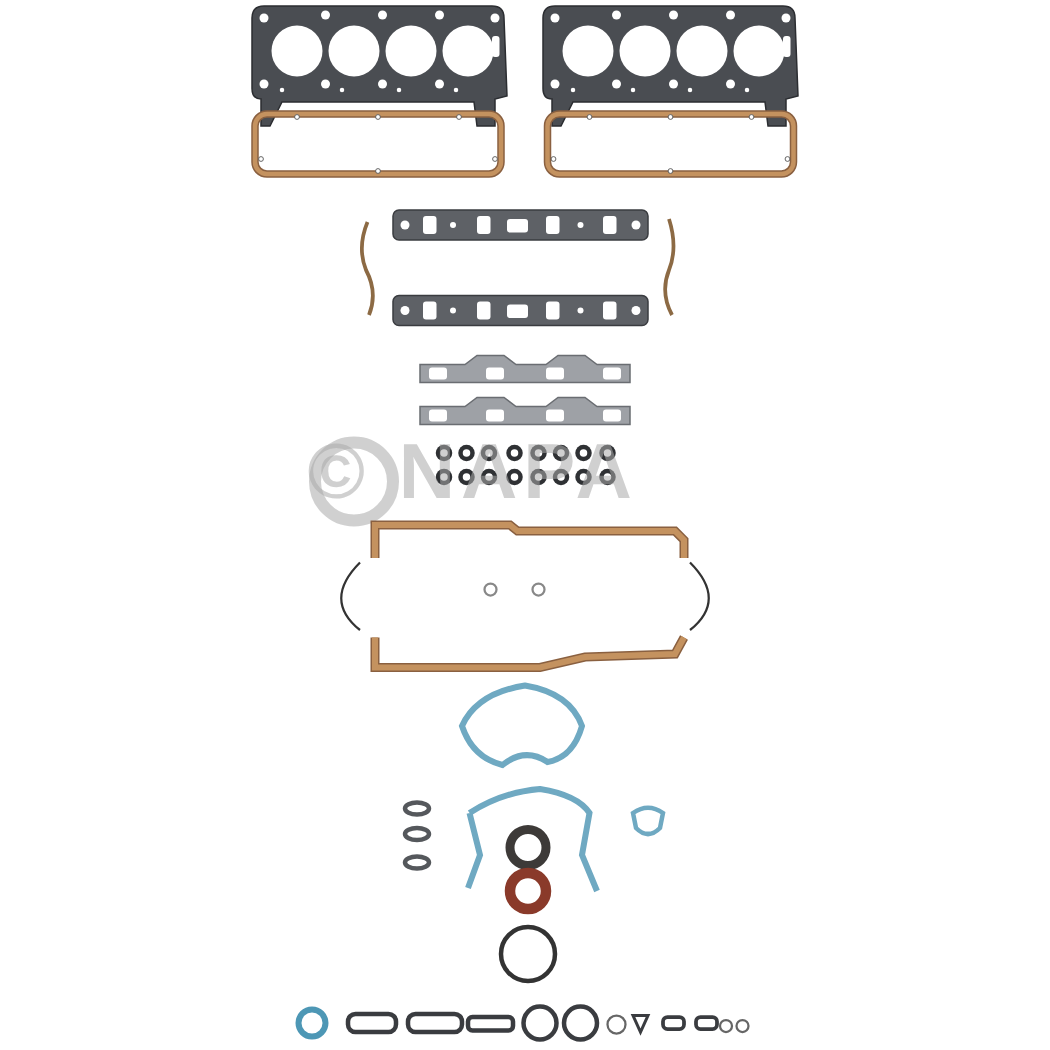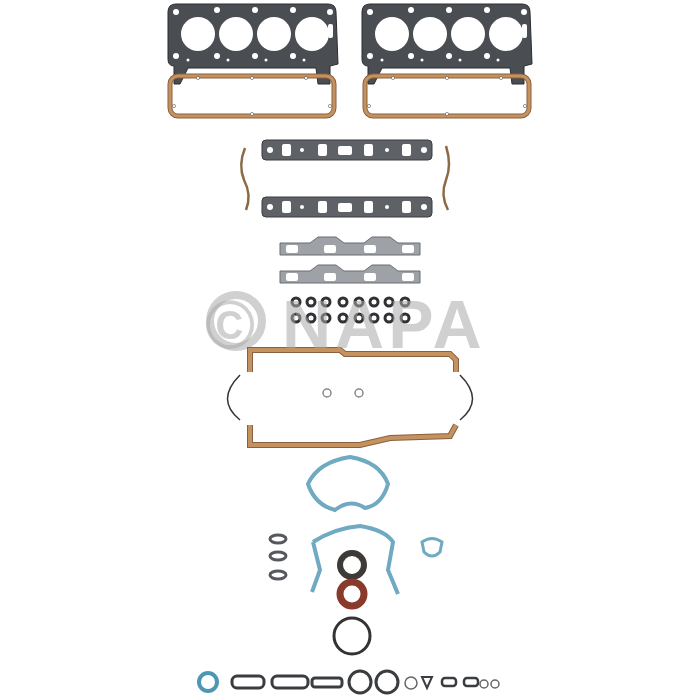--- a/index.html
+++ b/index.html
@@ -1,18 +1,18 @@
 <!DOCTYPE html>
 <html><head>
 <meta charset="utf-8">
 <style>
   html, body { margin: 0; padding: 0; background: #ffffff; }
   #stage { position: relative; width: 700px; height: 700px; background: #ffffff; overflow: hidden; }
   svg { position: absolute; left: 0; top: 0; }
-  .wm { position: absolute; left: 205px; top: 285px; font-family: "Liberation Sans", sans-serif; font-weight: bold; font-size: 68px; color: rgba(170,170,170,0.55); letter-spacing: 4px; white-space: nowrap; }
+  .wm { position: absolute; left: 205px; top: 285px; font-family: "Liberation Sans", sans-serif; font-weight: bold; font-size: 52px; color: rgba(170,170,170,0.55); letter-spacing: 4px; white-space: nowrap; }
 </style>
 </head>
 <body>
 
 <div id="stage">
 <svg width="700" height="700" viewBox="0 0 700 700">
   <defs>
     <g id="headgasket">
       <path d="M0,8 Q0,0 8,0 L160,0 Q168,0 168,8 L170,60 L162,62 L162,80 L150,80 L148,64 L20,64 L12,80 L6,80 L6,62 Q0,62 0,55 Z" fill="#4a4d52" stroke="#2b2d31" stroke-width="1"></path>
       <circle cx="30" cy="30" r="17" fill="#fff"></circle>

